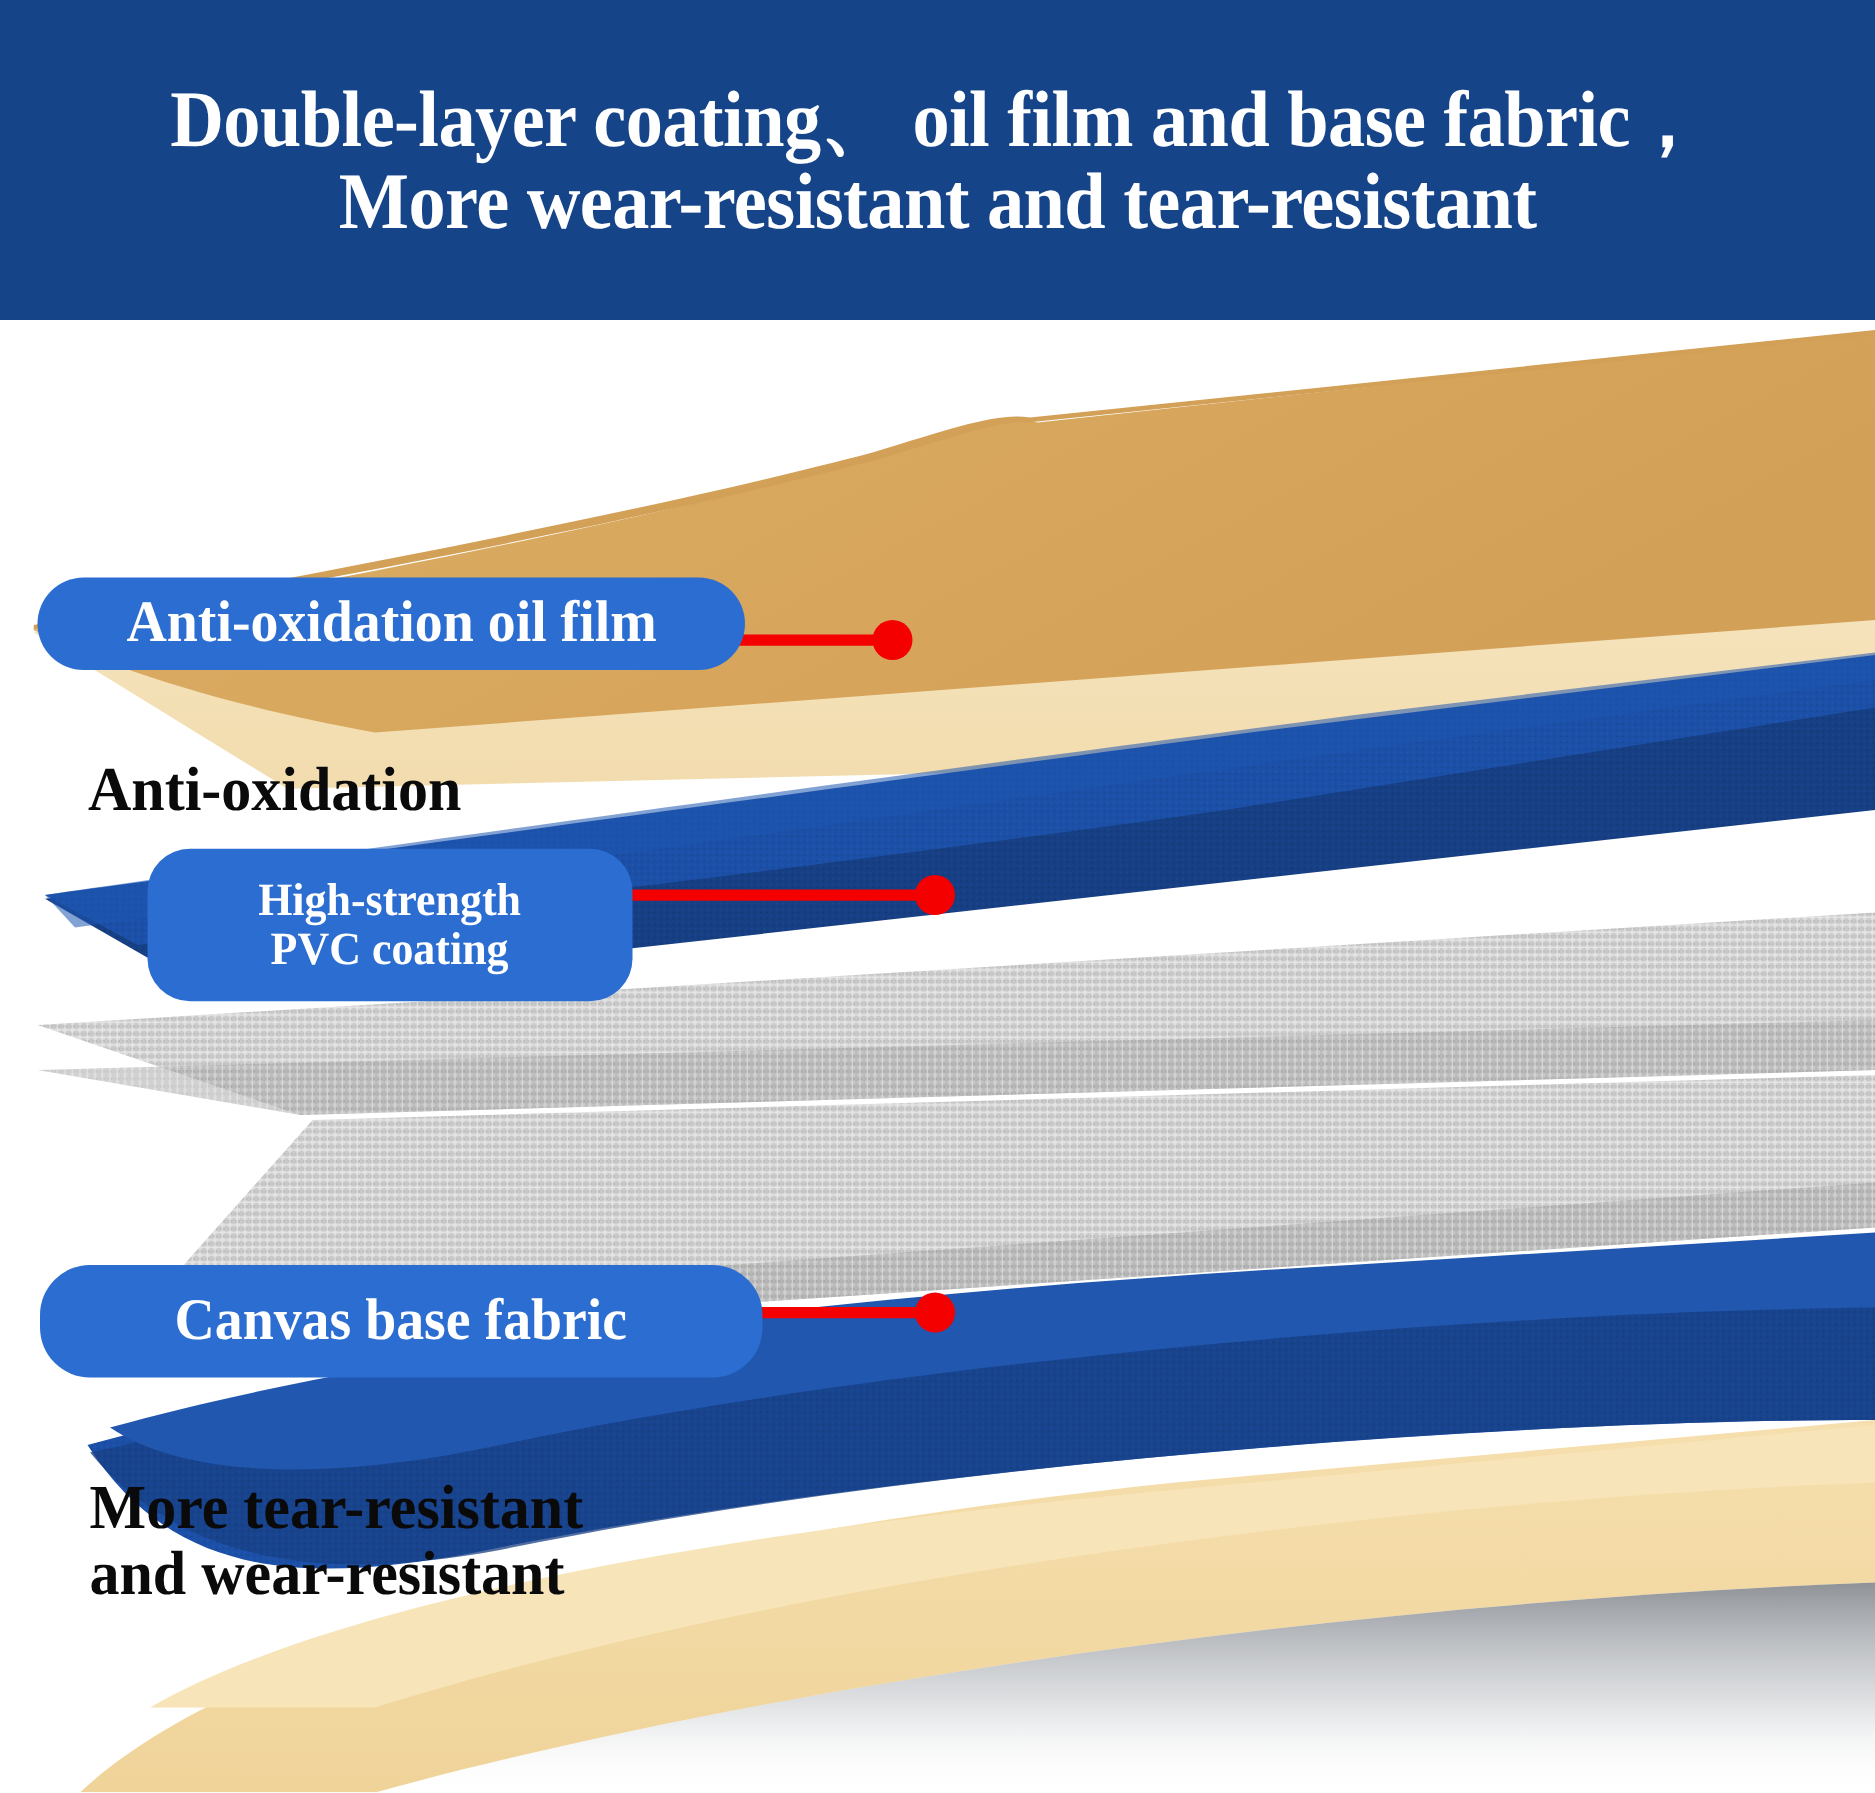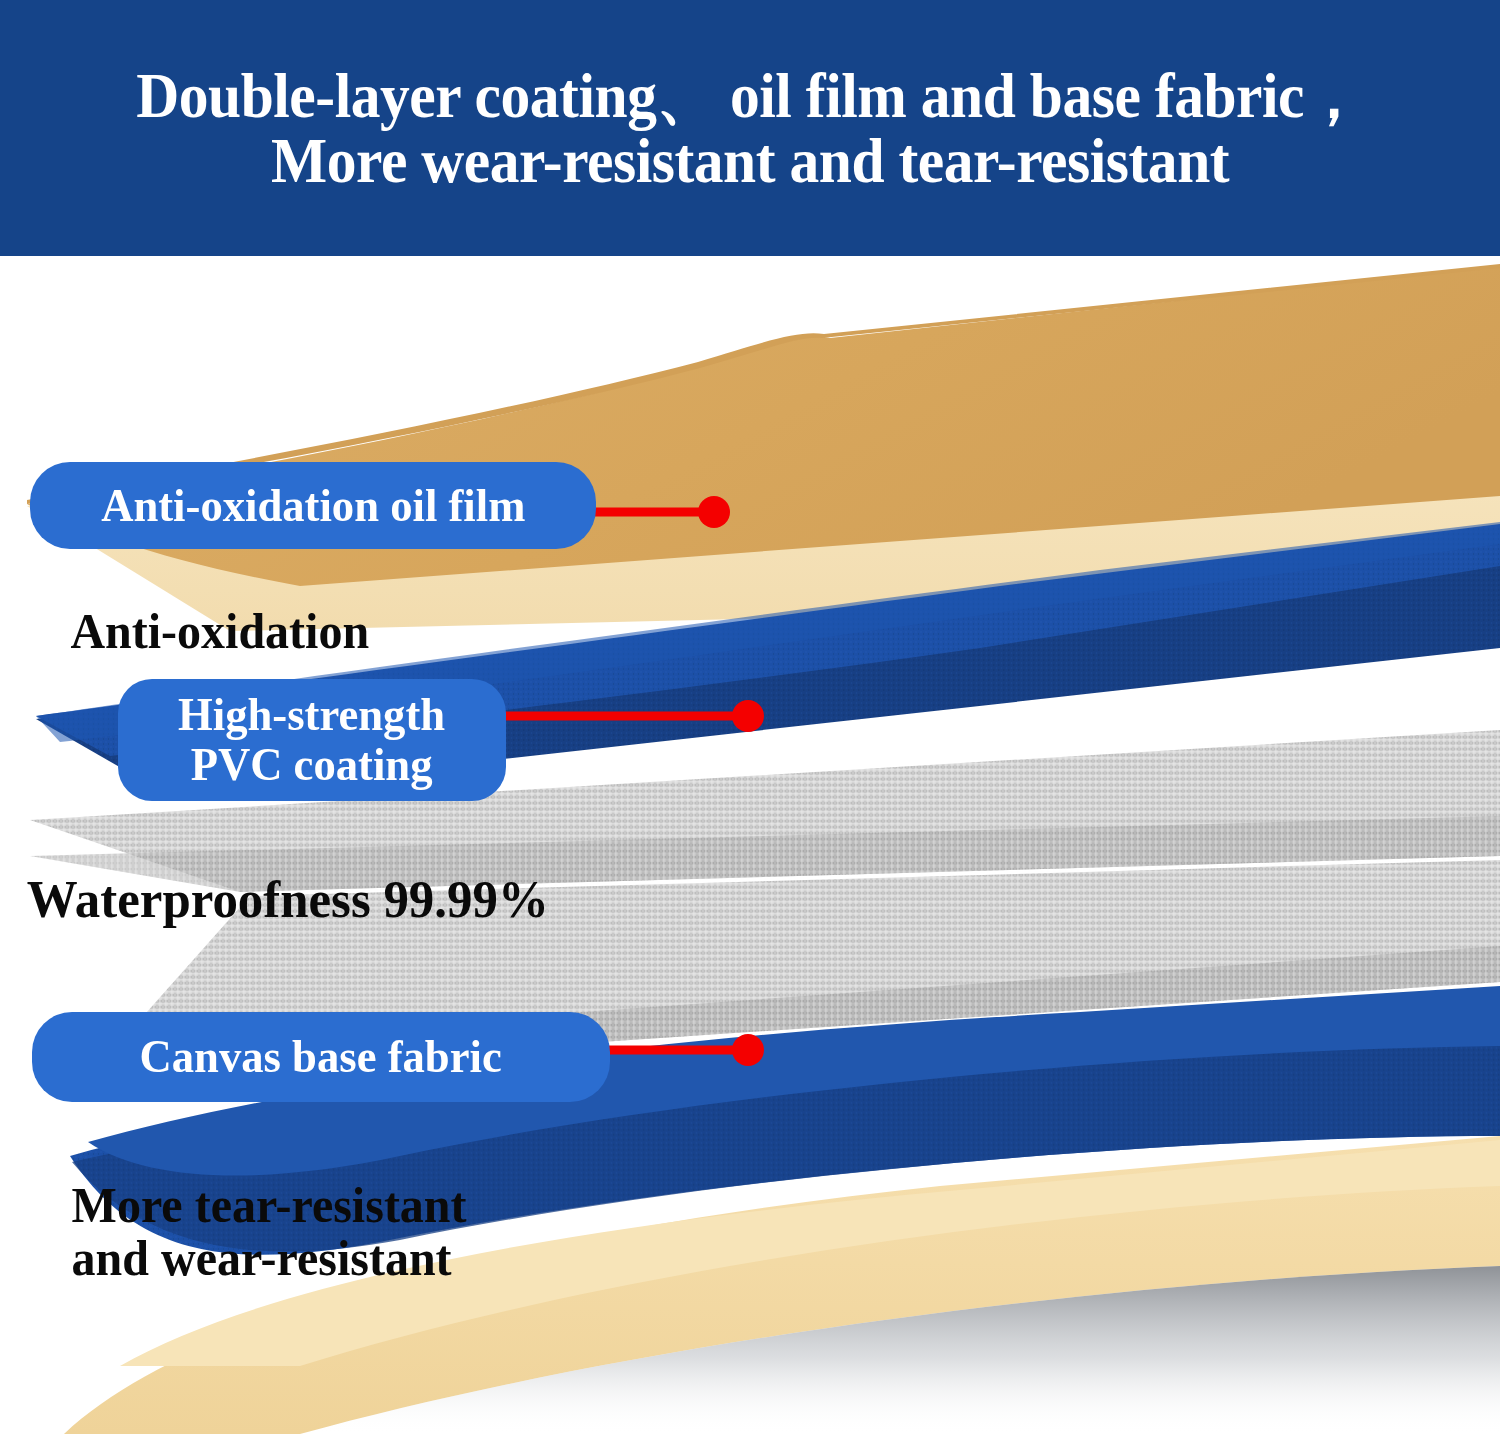--- a/index.html
+++ b/index.html
@@ -80,30 +80,30 @@
   }
   .badge span {
     display: block;
     transform: scaleX(0.95);
   }
 
   #badge-oil {
     left: 30px;
     top: 462px;
     width: 566px;
-    height: 87px;
+    height: 74px;
     font-size: 47px;
     border-radius: 40px;
   }
   #badge-pvc {
     left: 118px;
     top: 679px;
     width: 388px;
     height: 122px;
-    font-size: 47px;
+    font-size: 37px;
     border-radius: 34px;
   }
   #badge-canvas {
     left: 32px;
     top: 1012px;
     width: 578px;
     height: 90px;
     font-size: 47px;
     border-radius: 40px;
   }
@@ -274,21 +274,18 @@
     <span>High-strength
 PVC coating</span>
   </div>
   <div class="badge" id="badge-canvas">
     <span>Canvas base fabric</span>
   </div>
 
   <div class="caption" id="cap-oil">
     <span>Anti-oxidation</span>
   </div>
-  <div class="caption" id="cap-pvc">
-    <span>Waterproofness 99.99%</span>
-  </div>
   <div class="caption" id="cap-canvas">
     <span>More tear-resistant
 and wear-resistant</span>
   </div>
 
 </div>
 
 </body></html>

